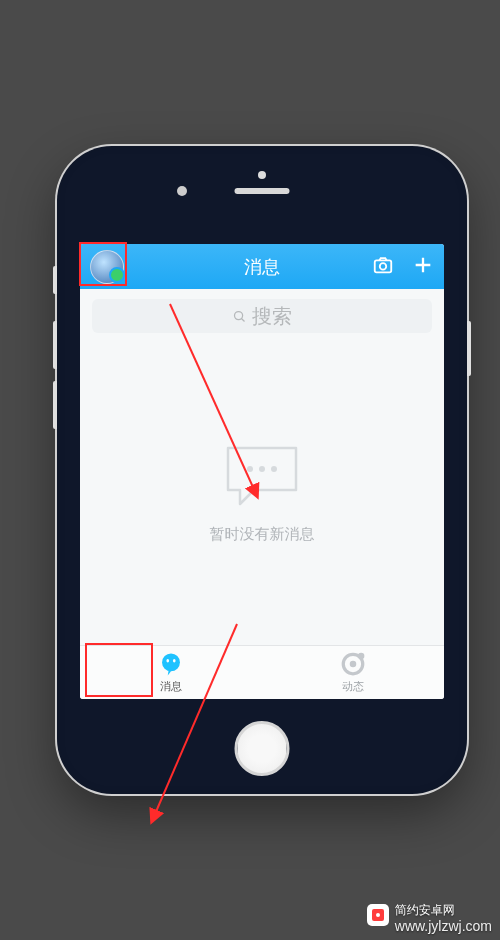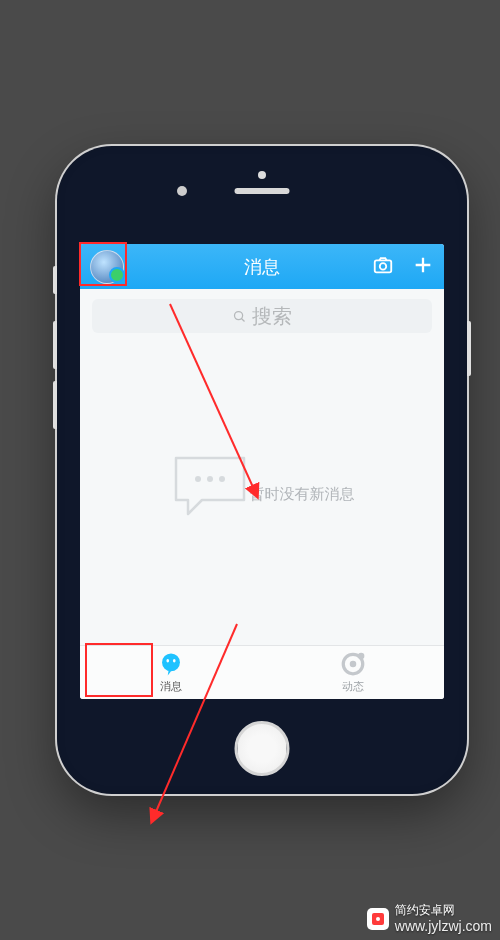--- a/index.html
+++ b/index.html
@@ -93,42 +93,42 @@
     .icon-camera, .icon-plus { width:22px; height:22px; color:#fff; }
     .search-area { padding: 10px 12px; }
     .search-box {
       background: #eef1f3;
       border-radius: 6px;
       height: 34px;
       display:flex; align-items:center; justify-content:center;
       color:#b5b8ba; gap:5px; font-size:20px;
     }
     .content {
-      flex:1; display:flex; flex-direction:row; align-items:center; justify-content:center;
+      flex:1; display:flex; flex-direction:column; align-items:center; justify-content:center;
       color:#b0b4b8;
     }
     .empty-icon { width:80px; height:65px; margin-bottom:16px; color:#d6dadd;}
     .empty-text { font-size:15px; }
     .tab-bar {
       height: 54px; border-top:1px solid #e3e5e7; background:#fbfcfc;
       display:flex;
     }
     .tab { flex:1; display:flex; flex-direction:column; align-items:center; justify-content:center; gap:2px; font-size:11px; color:#9da2a6;}
     .tab.active { color:#555;}
     .tab-icon { width:26px; height:26px; }
     .highlight-box {
       position:absolute; border:2px solid #ff2b2b; pointer-events:none; z-index:20;
     }
     .hl-avatar { top:96px; left:22px; width:48px; height:44px;}
     .hl-tab { bottom:97px; left:28px; width:68px; height:54px;}
     .arrow { position:absolute; z-index:21; pointer-events:none;}
     .arrow svg { overflow:visible;}
     .watermark {
       position:absolute; bottom:6px; right:8px;
-      display:flex; align-items:center; gap:6px;
+      display:flex; align-items:flex-start; gap:6px;
       font-size:12px; color:#fff;
       text-shadow:0 1px 2px rgba(0,0,0,.6);
     }
     .wm-logo {
       width:22px;height:22px;background:#fff;border-radius:5px;
       display:flex;align-items:center;justify-content:center;
     }
     .wm-text{display:flex;flex-direction:column;line-height:1.15;}
     .wm-url{font-size:14px;opacity:.9;}
     .triple-dots { position:absolute; right:105px; bottom:35px; display:flex; gap:4px;}

